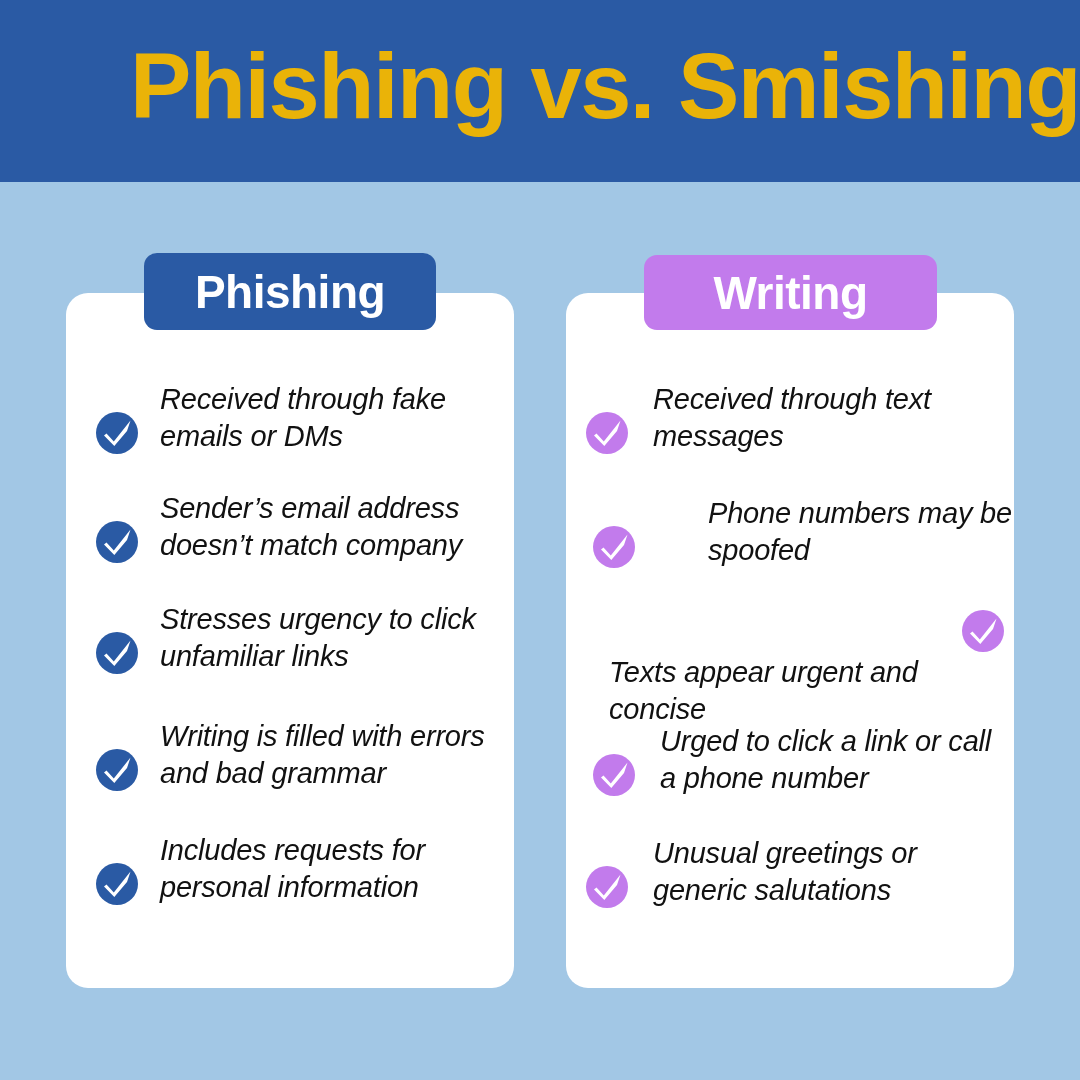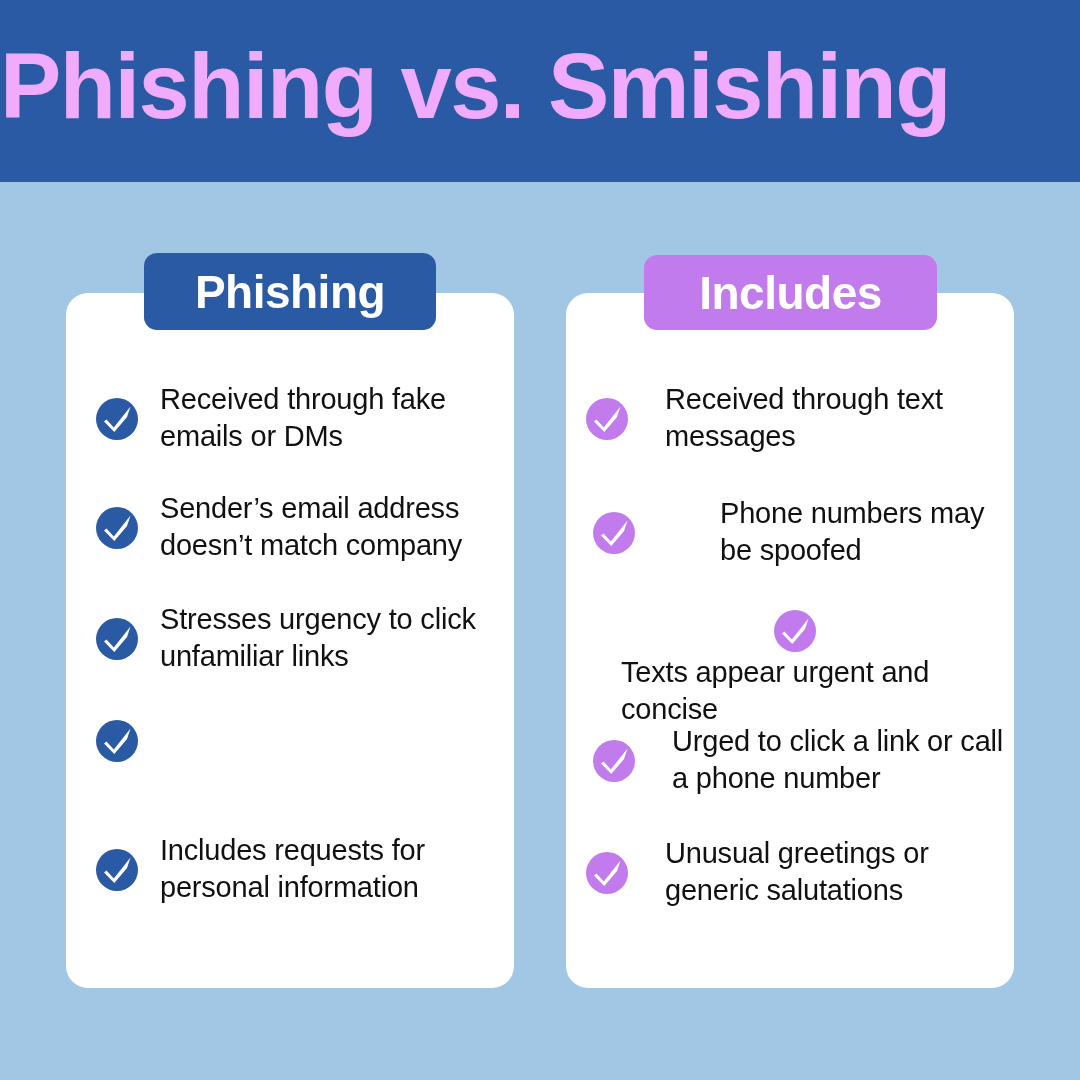--- a/index.html
+++ b/index.html
@@ -23,22 +23,22 @@
     width: 1080px;
     height: 182px;
     background: #2a5aa4;
     box-sizing: border-box;
   }
   .header-title {
     position: absolute;
     left: 0;
     right: 0;
     top: 30px;
-    text-align: left;
-    color: #f0abfc;
+    text-align: right;
+    color: #eab308;
     font-size: 92px;
     font-weight: bold;
     letter-spacing: -1.5px;
     line-height: 112px;
     white-space: nowrap;
   }
 
   
   .columns {
     position: absolute;
@@ -102,22 +102,23 @@
     left: 0;
     top: 111px;
     width: 448px;
     height: 695px;
     z-index: 2;
   }
 
   .list-item {
     position: absolute;
     display: flex;
-    align-items: center;
+    align-items: flex-end;
     width: 420px;
+    font-style: italic;
   }
 
   .check-icon {
     flex: 0 0 auto;
     width: 44px;
     height: 44px;
     position: relative;
     margin-top: 2px;
   }
   .check-icon svg {
@@ -142,21 +143,21 @@
   .left  .list-item.i2 { left: 29px; top: 307px; }
   .left  .list-item.i3 { left: 29px; top: 424px; }
   .left  .list-item.i4 { left: 29px; top: 538px; }
 
   
   .right .list-item.i0 { left: 19px; top: 87px;  }
   .right .list-item.i1 { left: 26px; top: 201px; gap: 48px; }
   .right .list-item.i2 { left: 19px; top: 314px; flex-direction: column; }
   .right .list-item.i3 { left: 26px; top: 429px; }
   .right .list-item.i4 { left: 19px; top: 541px; }
-  .right .item-text    { margin-left: 36px; }
+  .right .item-text    { margin-left: 24px; }
 </style>
 </head>
 <body>
 
 <div class="header">
   <div class="header-title">Phishing vs. Smishing</div>
 </div>
 
 <div class="columns">
 
@@ -198,40 +199,41 @@
         <span class="item-text">Sender’s email address doesn’t match company</span>
       </div>
 
       <div class="list-item i3">
         <span class="check-icon">
           <svg viewBox="0 0 44 44" xmlns="http://www.w3.org/2000/svg">
             <circle cx="22" cy="22" r="21" fill="#2a5aa4"></circle>
             <path d="M11.5 22.5 L18.8 30.5 L35.5 9.5 L32.0 20.0 L19.3 35.0 L9.0 24.5 Z" fill="#ffffff"></path>
           </svg>
         </span>
+        <span class="item-text">Writing is filled with errors and bad grammar</span>
       </div>
 
       <div class="list-item i4">
         <span class="check-icon">
           <svg viewBox="0 0 44 44" xmlns="http://www.w3.org/2000/svg">
             <circle cx="22" cy="22" r="21" fill="#2a5aa4"></circle>
             <path d="M11.5 22.5 L18.8 30.5 L35.5 9.5 L32.0 20.0 L19.3 35.0 L9.0 24.5 Z" fill="#ffffff"></path>
           </svg>
         </span>
         <span class="item-text">Includes requests for personal information</span>
       </div>
 
     </div>
   </div>
 
   <div class="column right">
 
     <div class="card"></div>
 
-    <div class="badge smishing">Includes</div>
+    <div class="badge smishing">Writing</div>
 
     <div class="list">
 
       <div class="list-item i0">
         <span class="check-icon">
           <svg viewBox="0 0 44 44" xmlns="http://www.w3.org/2000/svg">
             <circle cx="22" cy="22" r="21" fill="#c27bec"></circle>
             <path d="M11.5 22.5 L18.8 30.5 L35.5 9.5 L32.0 20.0 L19.3 35.0 L9.0 24.5 Z" fill="#ffffff"></path>
           </svg>
         </span>

